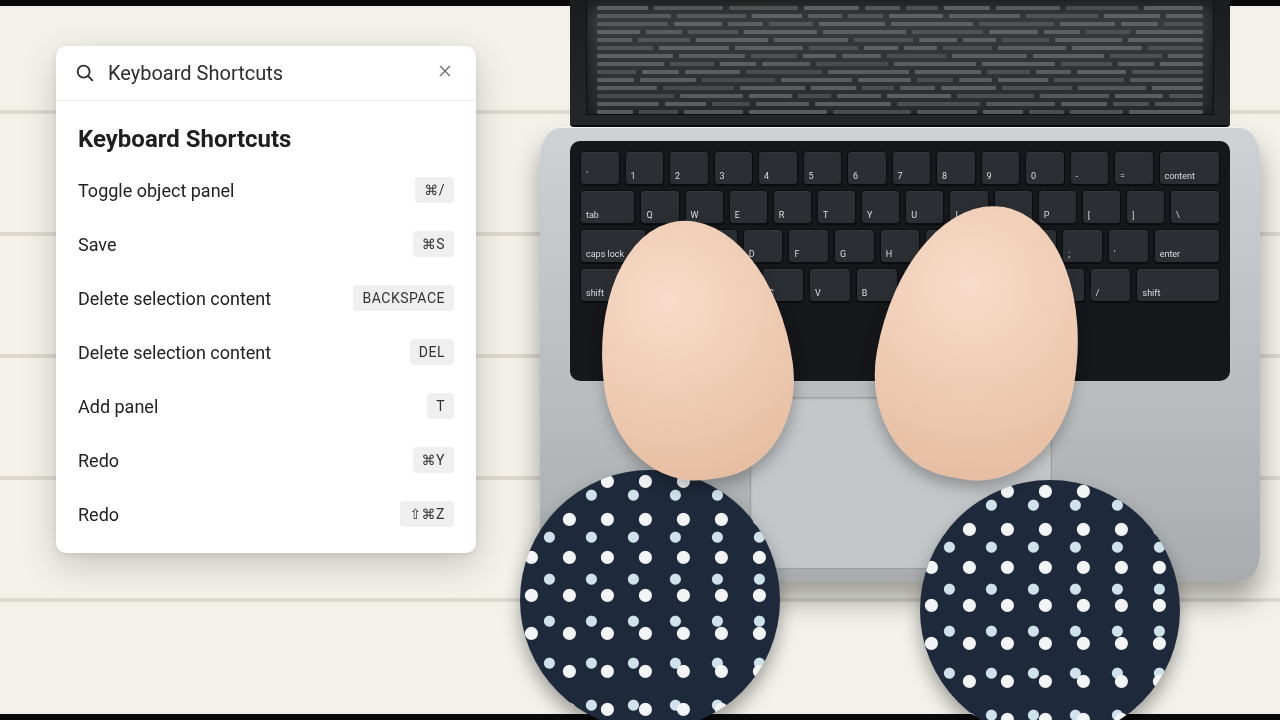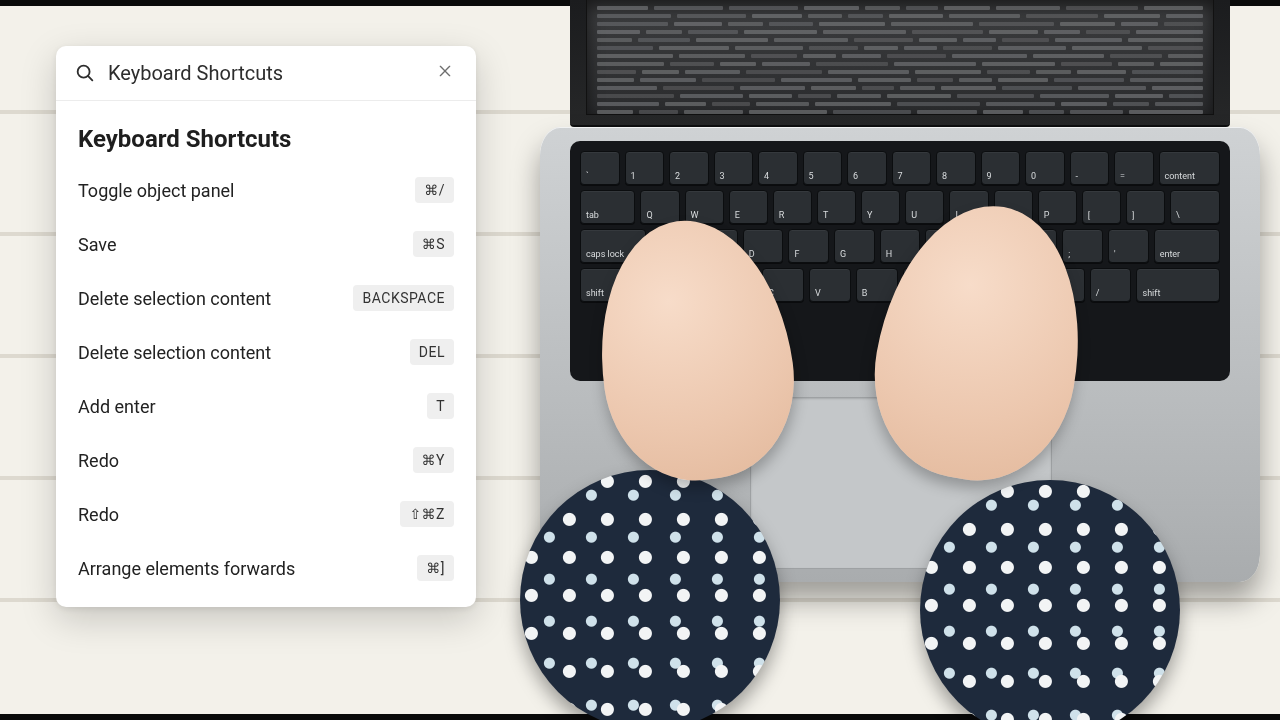--- a/index.html
+++ b/index.html
@@ -341,31 +341,27 @@
           </li>
           <li class="sc-item">
             <span class="sc-label">Delete selection content</span>
             <span class="kbd">BACKSPACE</span>
           </li>
           <li class="sc-item">
             <span class="sc-label">Delete selection content</span>
             <span class="kbd">DEL</span>
           </li>
           <li class="sc-item">
-            <span class="sc-label">Add enter</span>
+            <span class="sc-label">Add panel</span>
             <span class="kbd">T</span>
           </li>
           <li class="sc-item">
             <span class="sc-label">Redo</span>
             <span class="kbd">⌘Y</span>
           </li>
           <li class="sc-item">
             <span class="sc-label">Redo</span>
             <span class="kbd">⇧⌘Z</span>
-          </li>
-          <li class="sc-item">
-            <span class="sc-label">Arrange elements forwards</span>
-            <span class="kbd">⌘]</span>
           </li>
         </ul>
     </div>
   </div>
 </div>
 
 </body></html>

